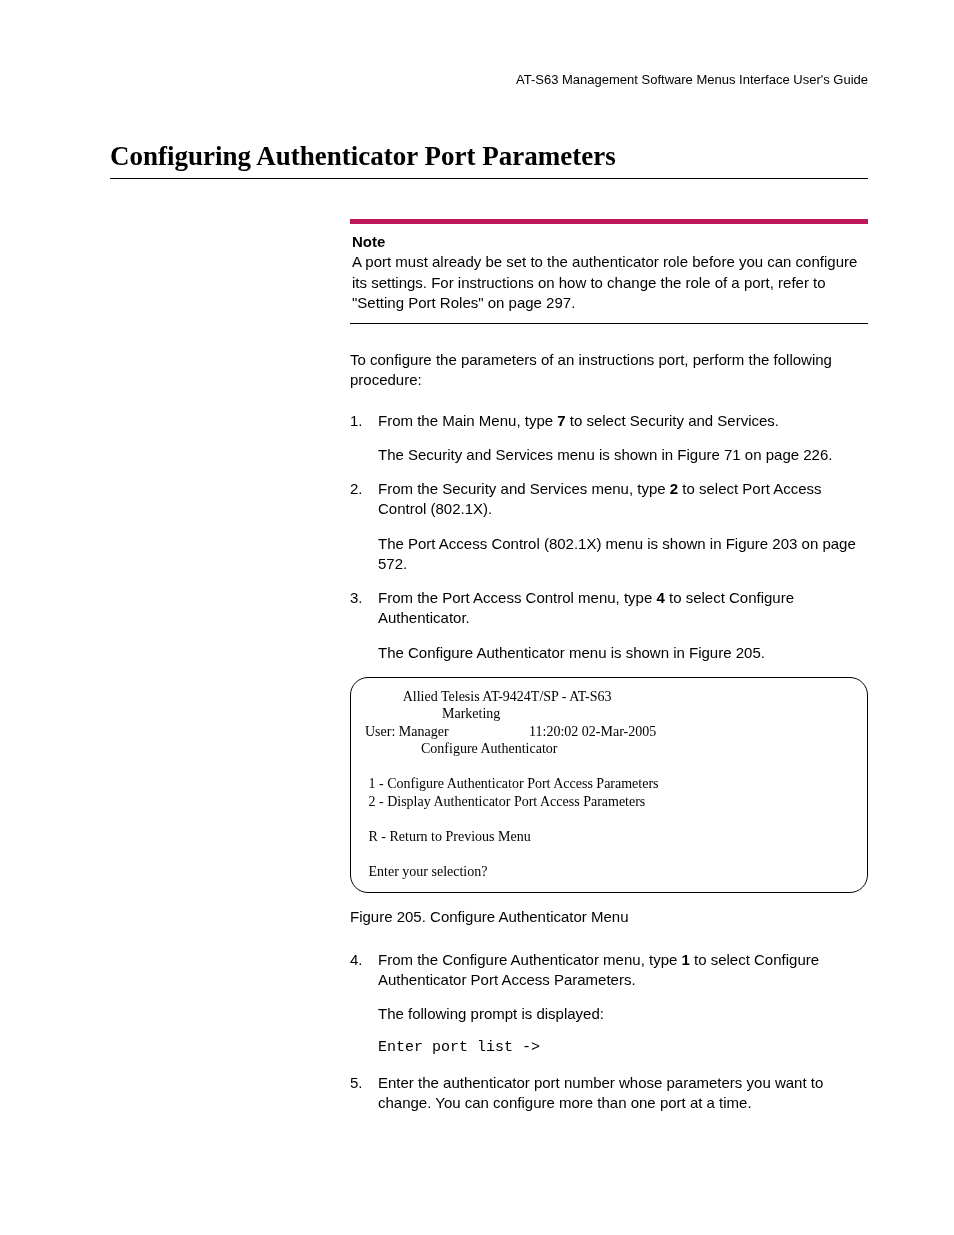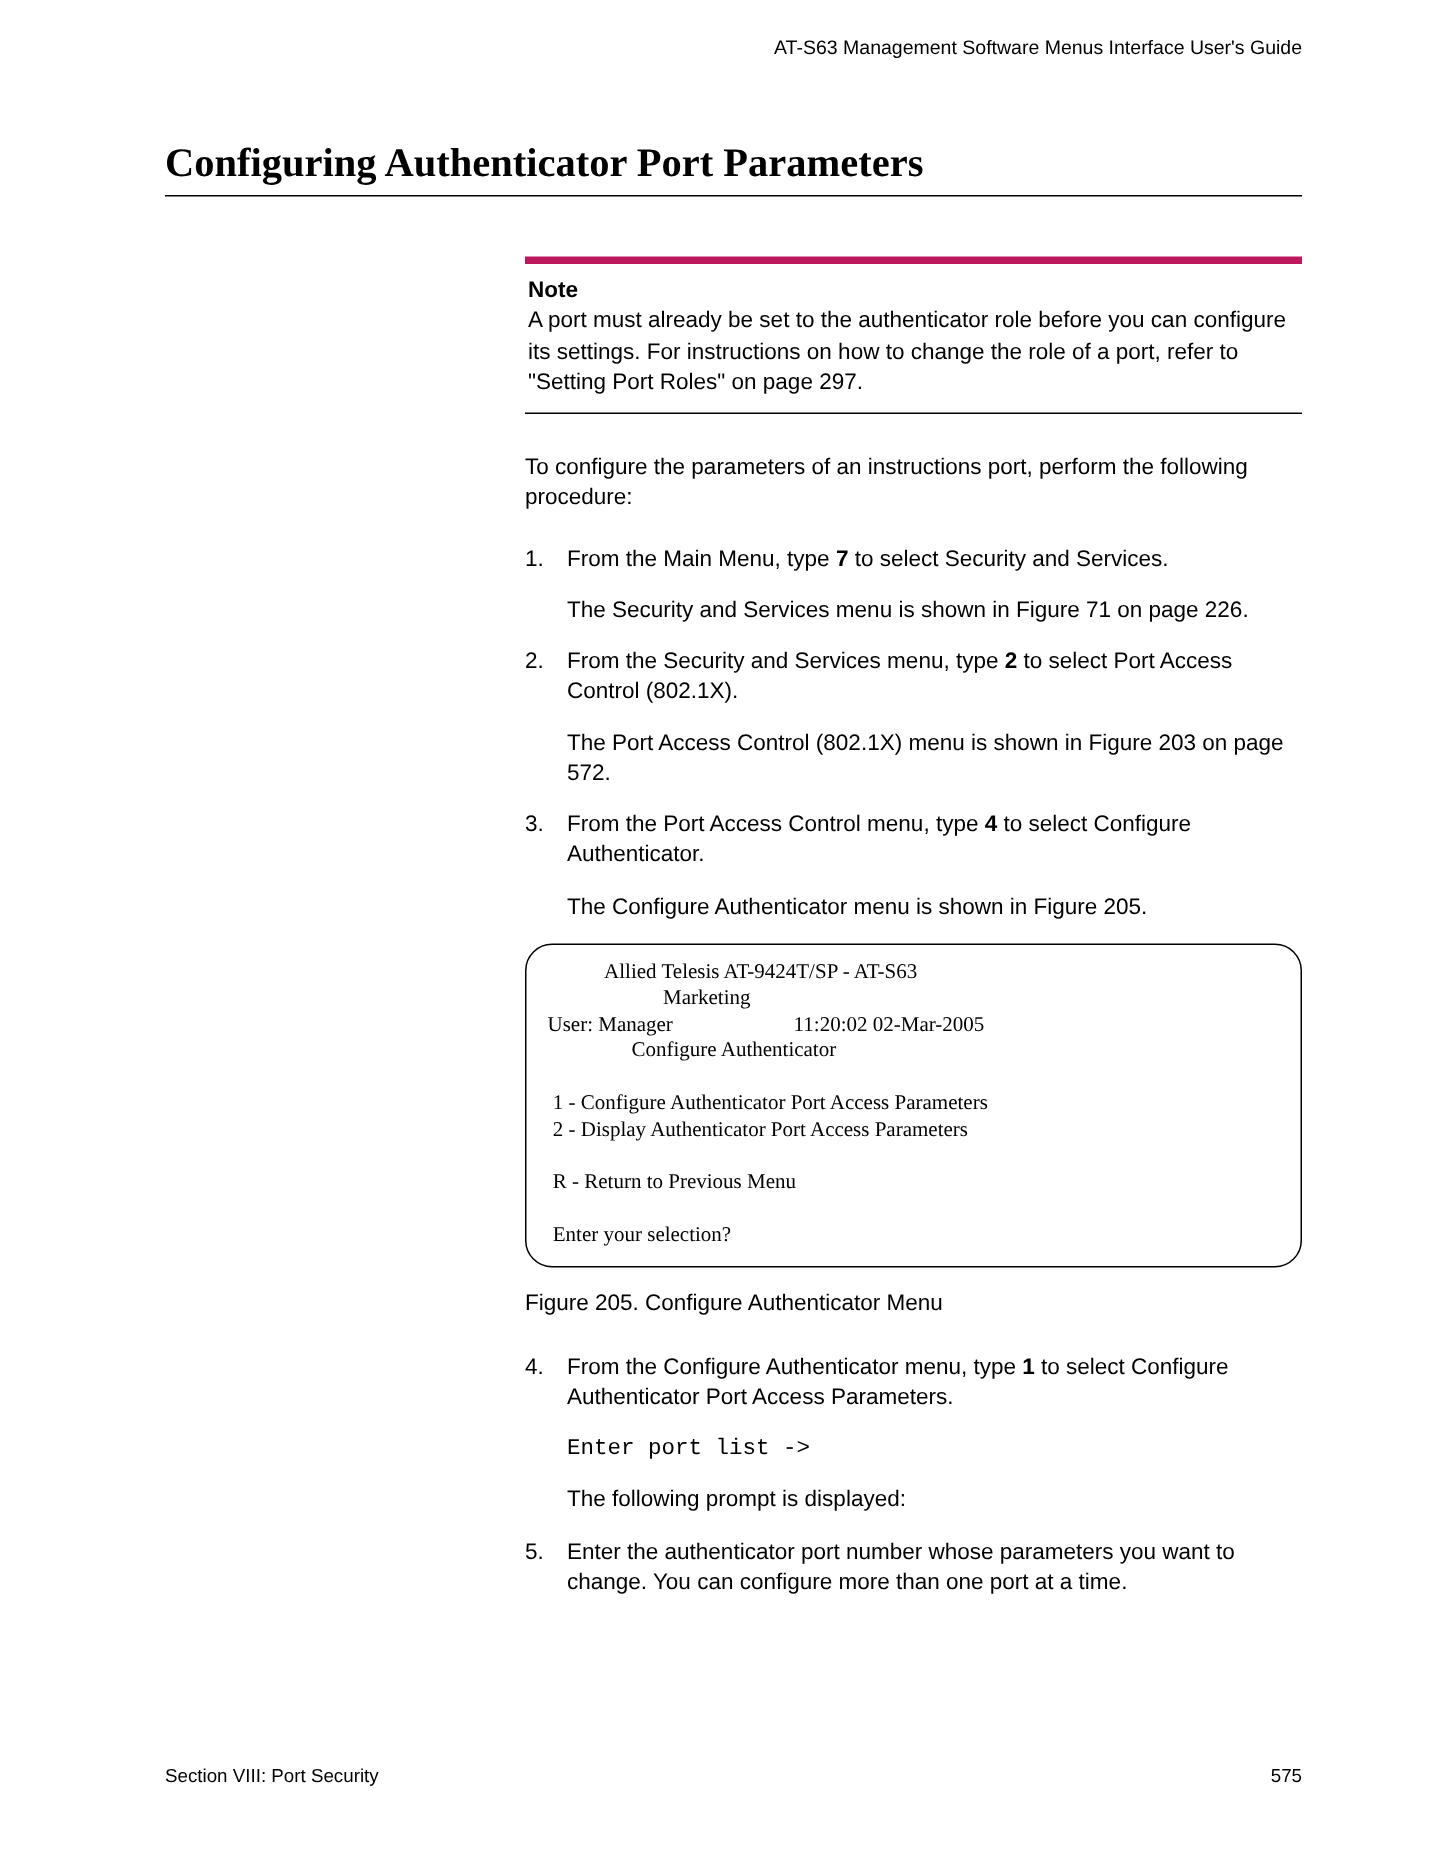--- a/index.html
+++ b/index.html
@@ -7,21 +7,21 @@
     padding: 0;
     font-family: Arial, Helvetica, sans-serif;
     background: #fff;
     color: #000;
   }
   .page {
     width: 954px;
     height: 1235px;
     position: relative;
     box-sizing: border-box;
-    padding: 24px 86px 40px 110px;
+    padding: 72px 86px 40px 110px;
   }
   .running-head {
     text-align: right;
     font-size: 13px;
     margin-bottom: 54px;
   }
   .section-title {
     font-family: "Times New Roman", Times, serif;
     font-weight: bold;
     font-size: 27px;
@@ -147,32 +147,28 @@
  R - Return to Previous Menu
 
  Enter your selection?</div>
 
     <div class="fig-caption">Figure 205. Configure Authenticator Menu</div>
 
     <div class="step">
       <div class="step-num">4.</div>
       <div class="step-body">
         <span>From the Configure Authenticator menu, type </span><span class="bold">1</span><span> to select Configure Authenticator Port Access Parameters.</span>
+        <p class="sub">The following prompt is displayed:</p>
         <p class="sub mono">Enter port list -&gt;</p>
-        <p class="sub">The following prompt is displayed:</p>
       </div>
     </div>
 
     <div class="step">
       <div class="step-num">5.</div>
       <div class="step-body">
         <span>Enter the authenticator port number whose parameters you want to change. You can configure more than one port at a time.</span>
       </div>
     </div>
 
   </div>
 
-  <div class="footer">
-    <span>Section VIII: Port Security</span>
-    <span>575</span>
-  </div>
 
 </div>
 
 </body></html>

